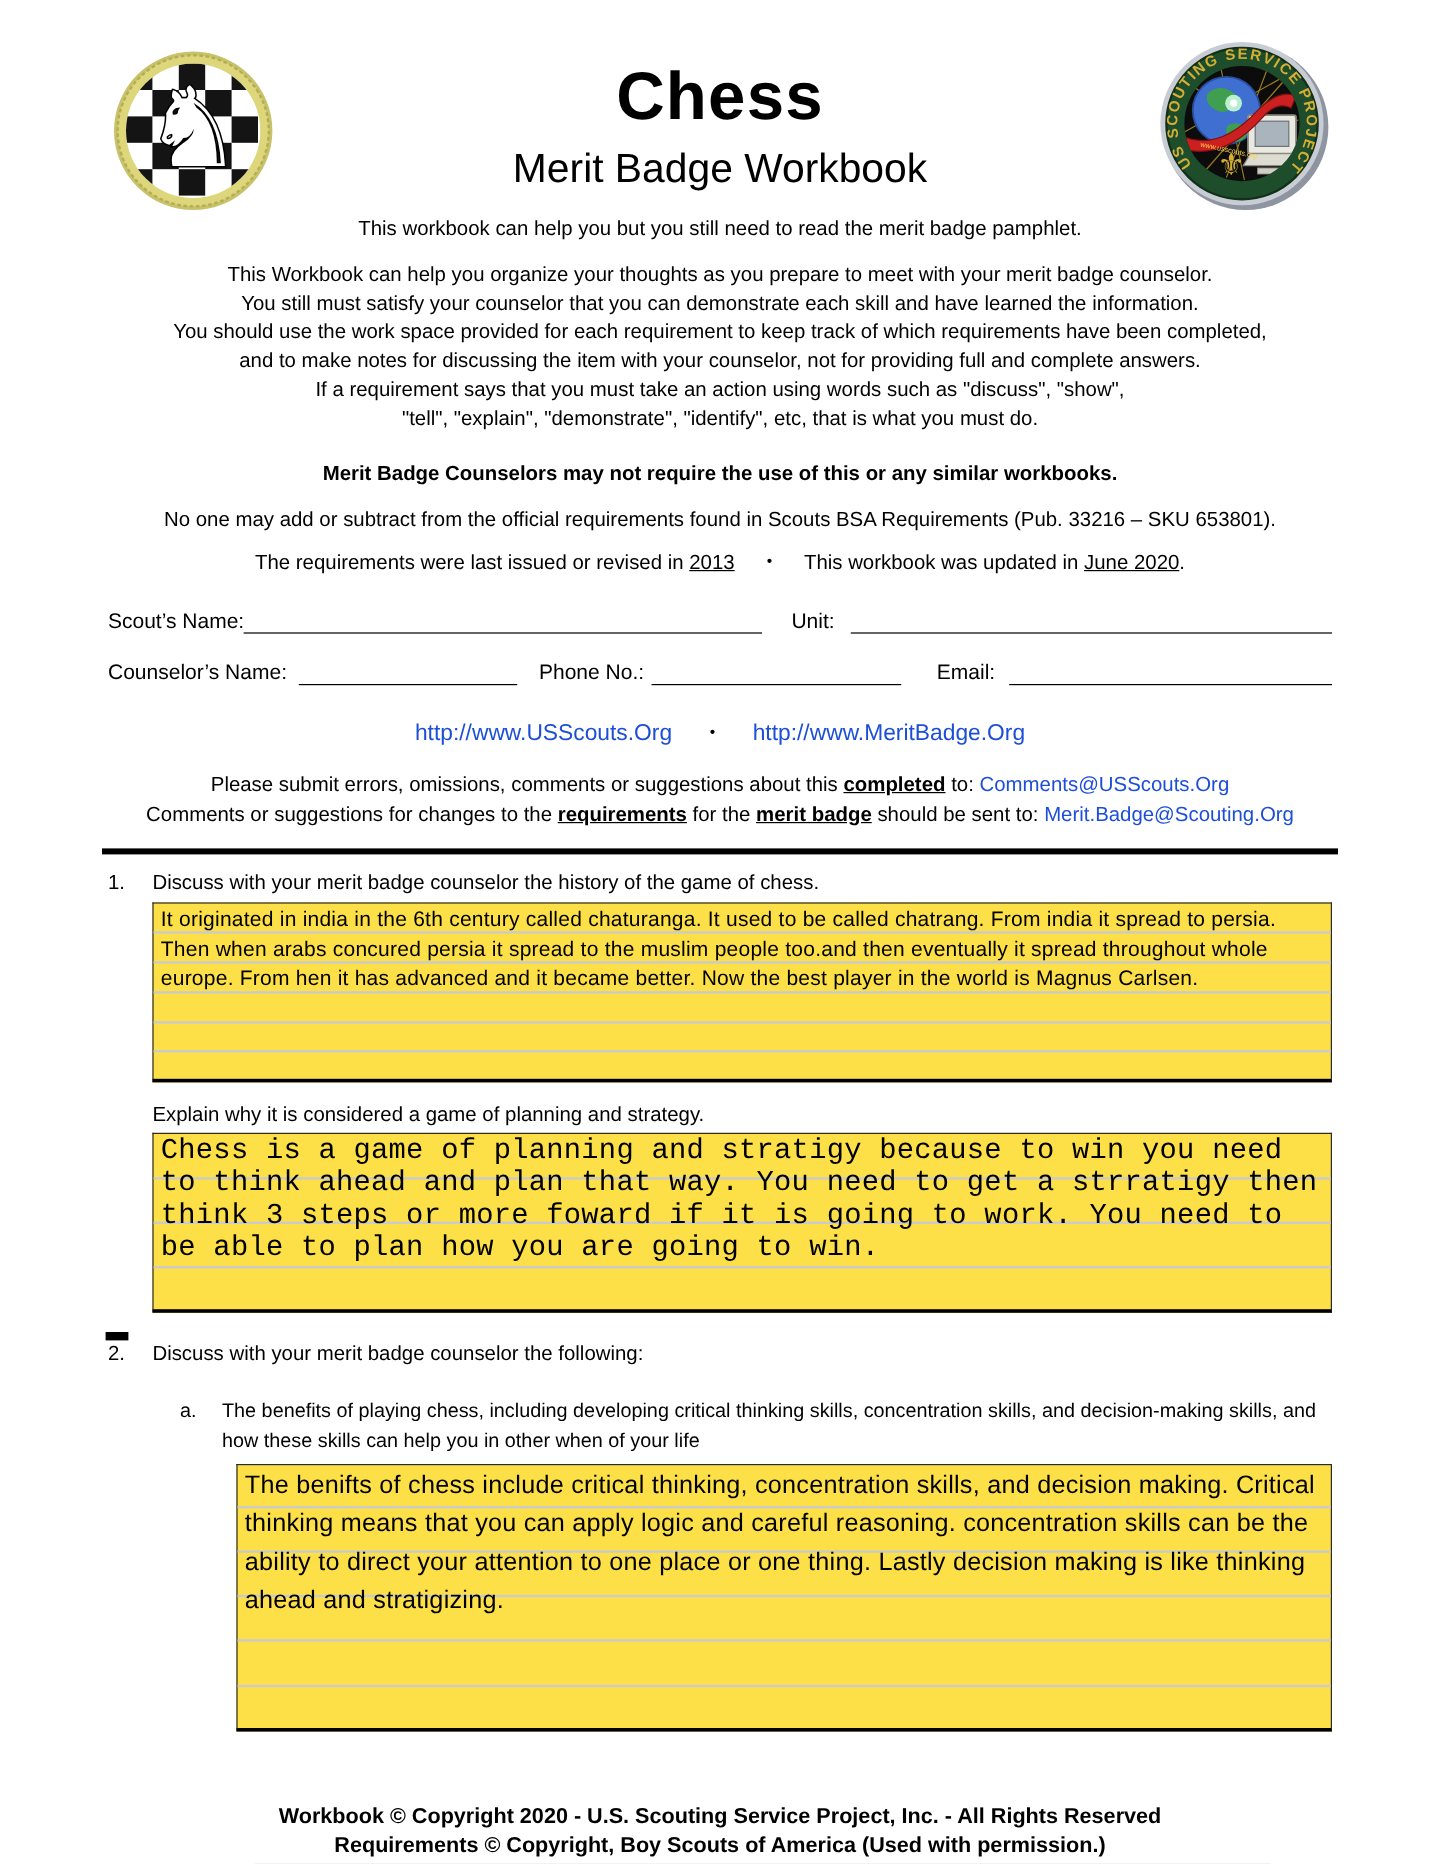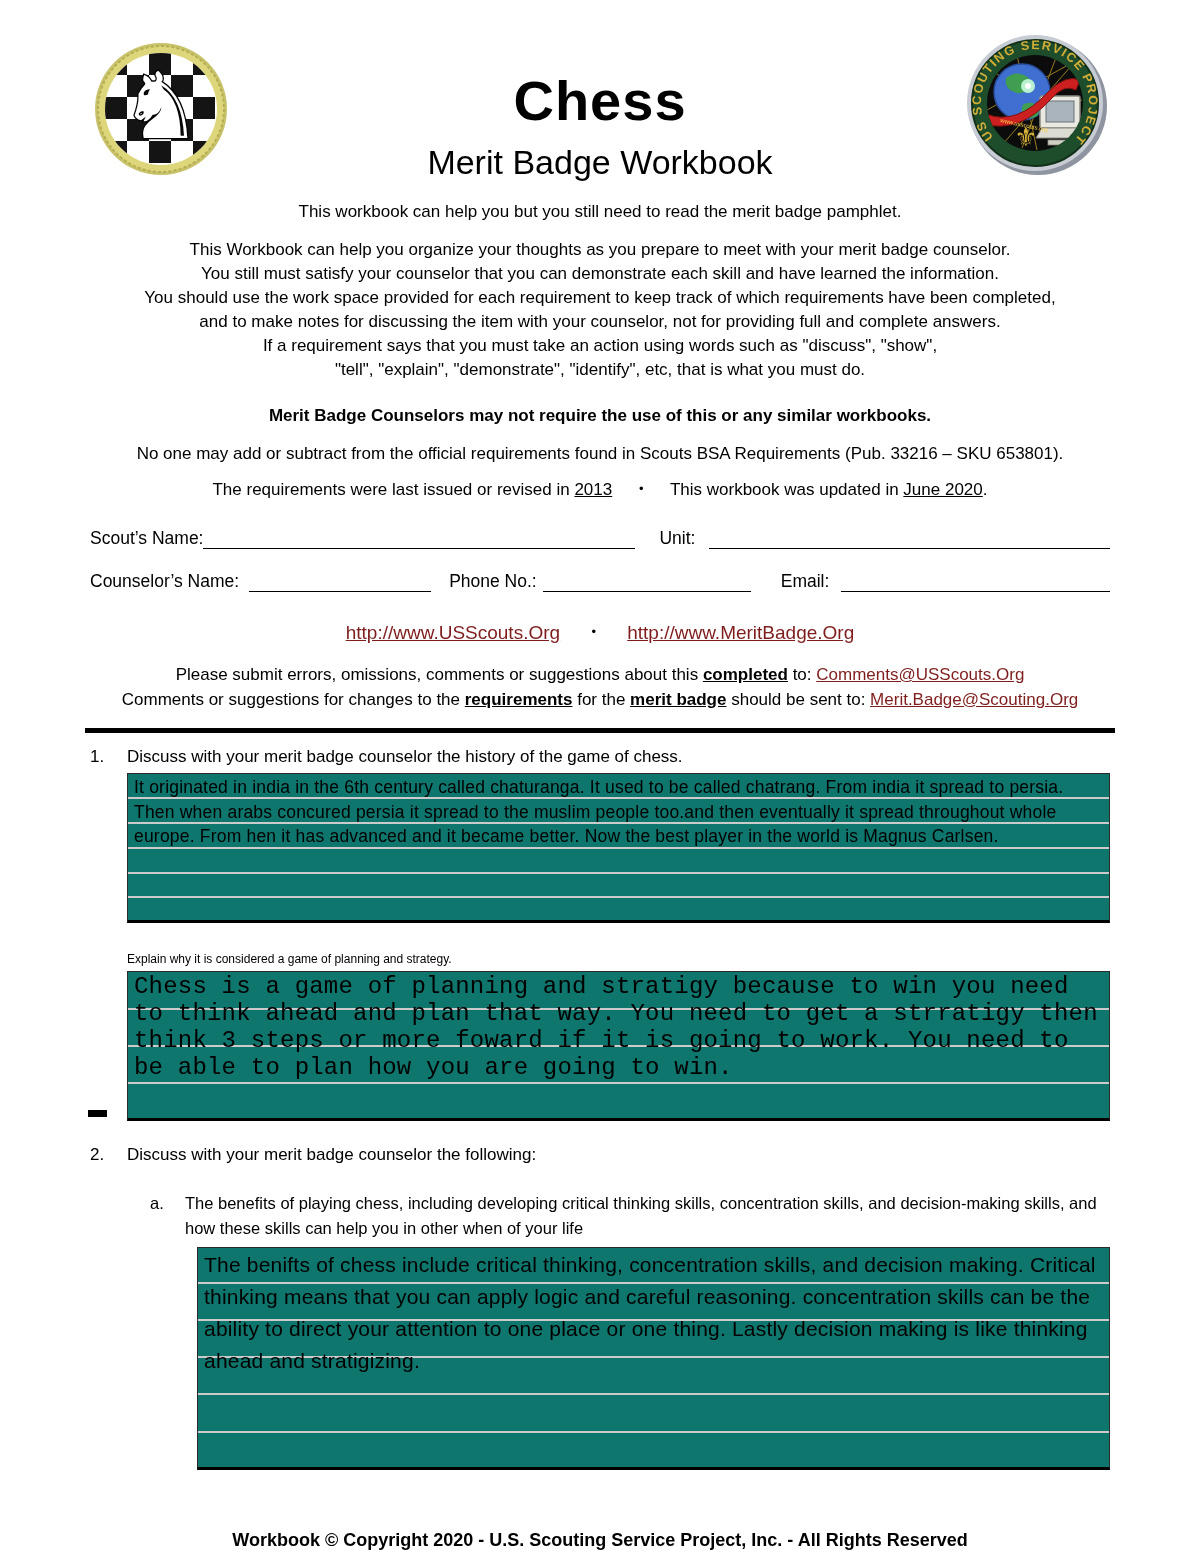--- a/index.html
+++ b/index.html
@@ -8,63 +8,63 @@
   .page {
     position:relative; width:1200px; height:1553px; margin:0 auto;
     background:#fff; overflow:hidden;
     font-family:"Liberation Sans", sans-serif;
   }
   .content { position:relative; padding:0 90px; }
 
   
   .badge-left { position:absolute; left:94px; top:42px; width:134px; height:134px; }
   .logo-right { position:absolute; left:962px; top:30px; width:146px; height:146px; }
-  .title { text-align:center; padding-top:68px; font-size:56px; font-weight:bold; letter-spacing:1px; }
+  .title { text-align:center; padding-top:47px; font-size:56px; font-weight:bold; letter-spacing:1px; }
   .subtitle { text-align:center; font-size:34px; margin-top:10px; }
   .tagline { text-align:center; font-size:17px; margin-top:20px; }
 
   .intro { text-align:center; font-size:17px; line-height:24px; margin-top:16px; }
   .notice { text-align:center; font-size:17px; font-weight:bold; margin-top:24px; }
   .noadd { text-align:center; font-size:17px; margin-top:18px; }
   .revision { text-align:center; font-size:17px; margin-top:16px; }
   .revision .u { text-decoration:underline; }
   .revision .sep { display:inline-block; margin:0 22px; font-size:13px; vertical-align:2px; }
 
   
   .form-row { display:flex; align-items:flex-end; font-size:17.5px; margin-top:0; }
   .row1 { margin-top:28px; }
   .row2 { margin-top:22px; }
   .fill { border-bottom:1.6px solid #000; height:20px; }
   .lbl { white-space:nowrap; }
 
   .links { text-align:center; margin-top:30px; font-size:19px; }
-  a.link { color:#7f1d1d; text-decoration:underline; cursor:pointer; }
+  a.link { color:#1d4ed8; cursor:pointer; }
   .links .sep { display:inline-block; margin:0 26px; color:#000; font-size:13px; vertical-align:3px; }
 
   .submit { text-align:center; font-size:17px; line-height:25px; margin-top:18px; }
   .bu { font-weight:bold; text-decoration:underline; }
 
   .divider { height:5px; background:#000; margin:16px 85px 0 85px; }
 
   
   .req { display:flex; font-size:17px; margin-top:14px; }
   .req .num { width:37px; flex:0 0 37px; }
   .req .txt { flex:1; }
 
-  .ansbox { position:relative; border:1.5px solid #2b2b2b; border-bottom:3px solid #000; background:#0f766e; }
+  .ansbox { position:relative; border:1.5px solid #2b2b2b; border-bottom:3px solid #000; background:#fde047; }
   .box1 { margin-left:37px; width:983px; height:150px; margin-top:6px; }
   .box2 { margin-left:37px; width:983px; height:150px; margin-top:5px; }
   .box3 { margin-left:107px; width:913px; height:223px; margin-top:6px; }
   .rule { position:absolute; left:0; right:0; height:2px; background:#cbcbcb; }
   .anstext { position:absolute; left:4px; right:4px; top:0; padding:1px 2px; }
   .t1 { font-size:17.5px; line-height:24.5px; letter-spacing:0.2px; }
   .t2 { font-size:24px; line-height:27px; letter-spacing:0.2px;font-family:Liberation Mono, monospace; }
   .t3 { font-size:21px; line-height:32px; letter-spacing:0.2px; }
 
-  .prompt { margin-left:37px; margin-top:29px; font-size:12px; }
+  .prompt { margin-left:37px; margin-top:17px; font-size:17px; }
 
   .req2a { display:flex; margin-top:26px; margin-left:60px; font-size:16.5px; line-height:25px; }
   .req2a .letter { width:35px; flex:0 0 35px; }
   .req2a .txt { width:930px; }
 
   .dash-marker { position:absolute; left:88px; top:1110px; width:19px; height:7px; background:#000; }
 
   
   .footer { text-align:center; font-weight:bold; margin-top:58px; }
   .footer .c1 { font-size:18px; line-height:24px; }

